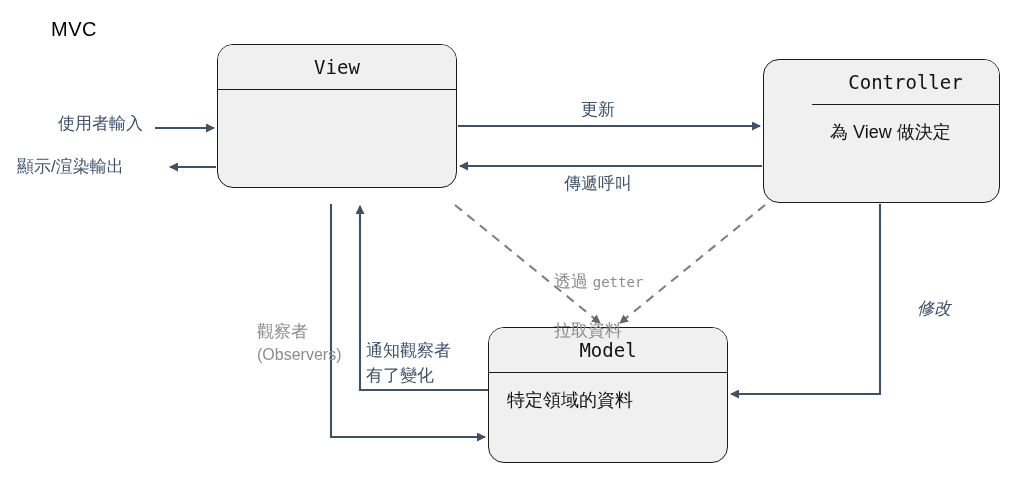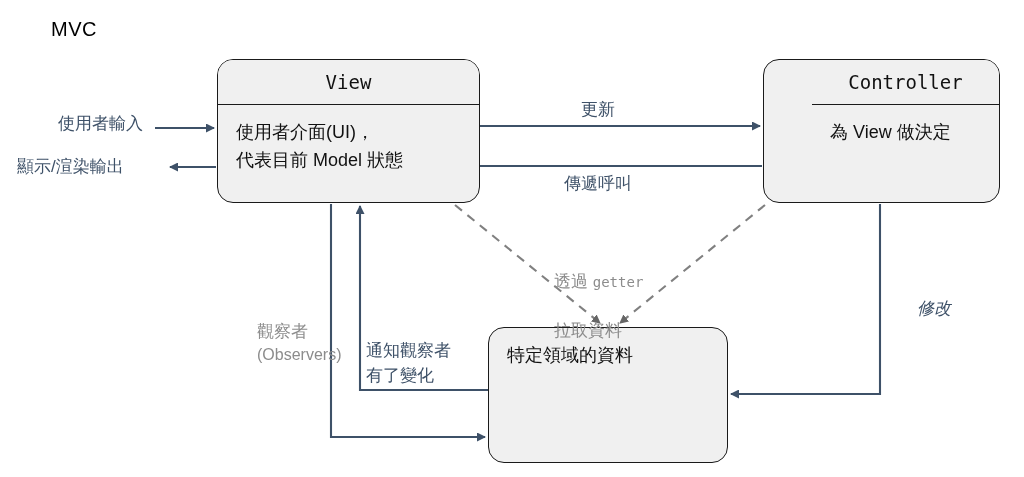--- a/index.html
+++ b/index.html
@@ -29,21 +29,21 @@
     font-size:19px;color:#111111;
     border-bottom:1.6px solid #1a1a1a;
     background:#f0f0f0;
   }
   .node .body{
     padding:14px 18px 0 18px;
     font-size:18px;line-height:1.55;color:#111111;
     white-space:pre-line;
   }
 
-  #node-view{left:217px;top:59px;width:263px;height:144px;}
+  #node-view{left:217px;top:44px;width:240px;height:144px;}
   #node-controller{left:763px;top:59px;width:237px;height:144px;padding-left:48px;}
   #node-model{left:488px;top:327px;width:240px;height:136px;}
 
   
   .lbl{
     position:absolute;white-space:pre-line;
     font-size:17px;line-height:1.45;color:#3e5168;
   }
   .lbl.muted{color:#8c8c8c;}
   .lbl .sub{font-size:16px;display:block;line-height:1.35;}
@@ -93,30 +93,29 @@
     <path d="M455,205 L600,323" marker-end="url(#ah-gray)"></path>
 
     <path d="M765,205 L620,323" marker-end="url(#ah-gray)"></path>
   </g>
 </svg>
 
 <div class="title">MVC</div>
 
 <div class="node" id="node-view">
   <div class="hdr">View</div>
-  <div class="body">使用者介面(UI)，
-代表目前 Model 狀態</div>
 </div>
 
 <div class="node" id="node-controller">
   <div class="hdr">Controller</div>
   <div class="body">為 View 做決定</div>
 </div>
 
 <div class="node" id="node-model">
+  <div class="hdr">Model</div>
   <div class="body">特定領域的資料</div>
 </div>
 
 <div class="lbl" id="lbl-user-input">使用者輸入</div>
 
 <div class="lbl" id="lbl-render-out">顯示/渲染輸出</div>
 
 <div class="lbl" id="lbl-update">更新</div>
 
 <div class="lbl" id="lbl-delegate">傳遞呼叫</div>

